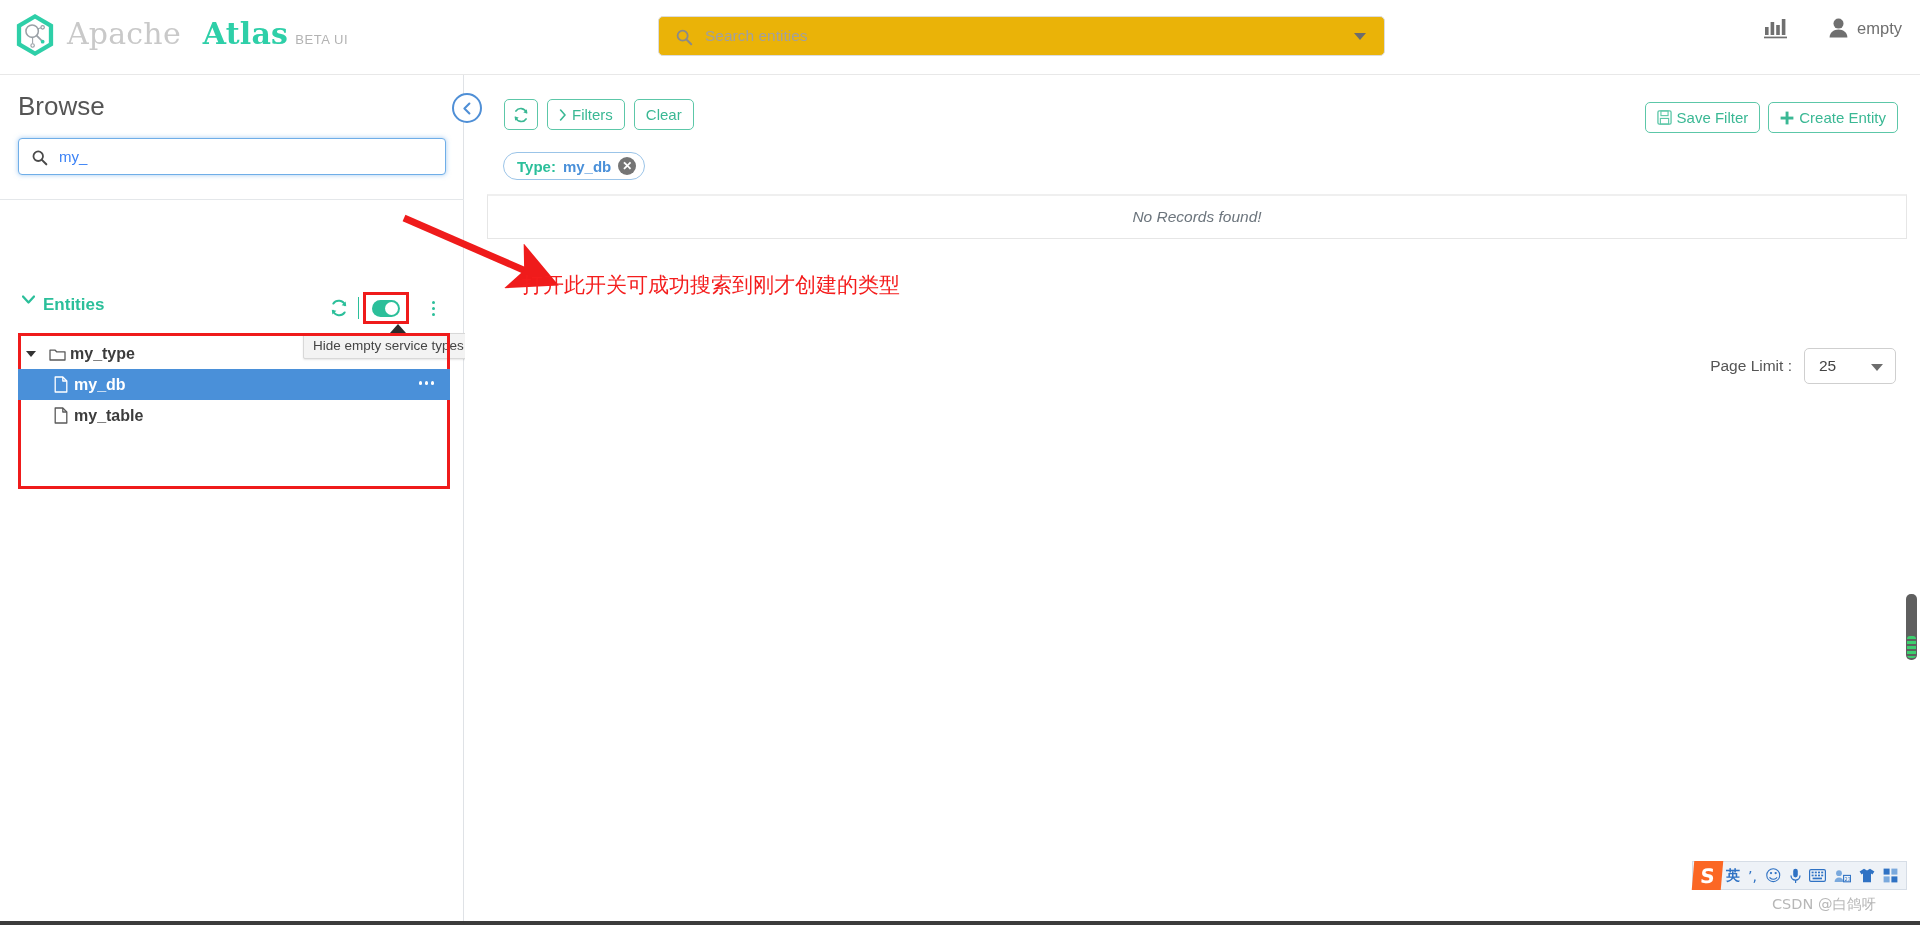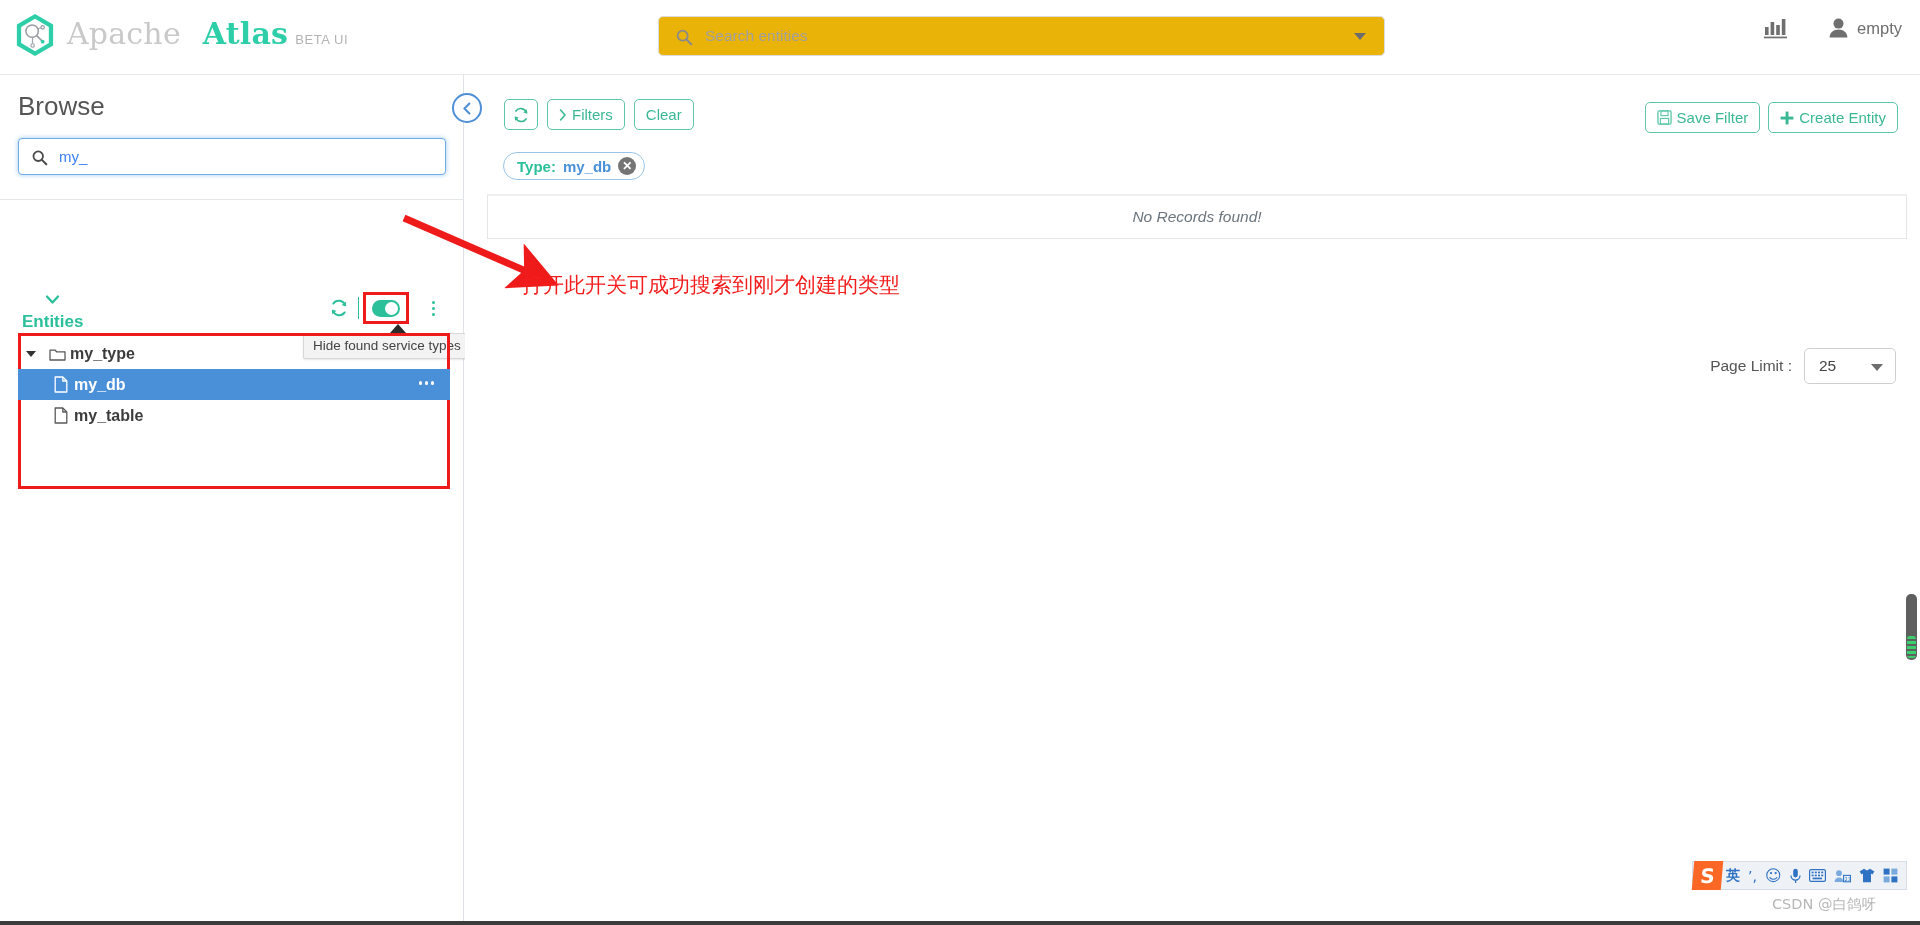--- a/index.html
+++ b/index.html
@@ -102,24 +102,23 @@
   #side-divider {
     position: absolute; left: 0; top: 124px; width: 464px;
     border-top: 1px solid #e4e7ea;
   }
 
   #entities-row {
     position: absolute; left: 0; top: 215px; width: 464px; height: 36px;
   }
   #entities-label {
     position: absolute; left: 22px; top: 5px;
-    display: flex; align-items: center; gap: 8px;
+    display: flex; gap: 8px;
     color: #2bbf9a; font-size: 17px; font-weight: 700;
     cursor: pointer;
-    flex-direction: column;
   }
   #entities-tools {
     position: absolute; right: 20px; top: 2px;
     display: flex; align-items: center; gap: 0px;
   }
   #refresh-tree-btn {
     width: 30px; height: 30px; display:flex; align-items:center; justify-content:center;
     color: #2bbf9a; cursor: pointer; background:none; border:none;
   }
   .tool-sep { width:1px; height:22px; background:#2bbf9a; margin: 0 4px; }
@@ -416,21 +415,21 @@
       <div class="tool-sep" style="visibility:hidden"></div>
       <div id="tree-kebab">
         <i></i>
           <i></i>
           <i></i>
       </div>
     </div>
   </div>
 
   <div id="tooltip-arrow"></div>
-  <div id="tooltip-hide-empty">Hide found service types</div>
+  <div id="tooltip-hide-empty">Hide empty service types</div>
 
   <div id="tree-box"></div>
 
   <div id="tree">
     <div class="tnode">
       <span class="caret">
           <i></i>
         </span>
       <span class="ficon">
         <svg width="17" height="14" viewBox="0 0 17 14">

